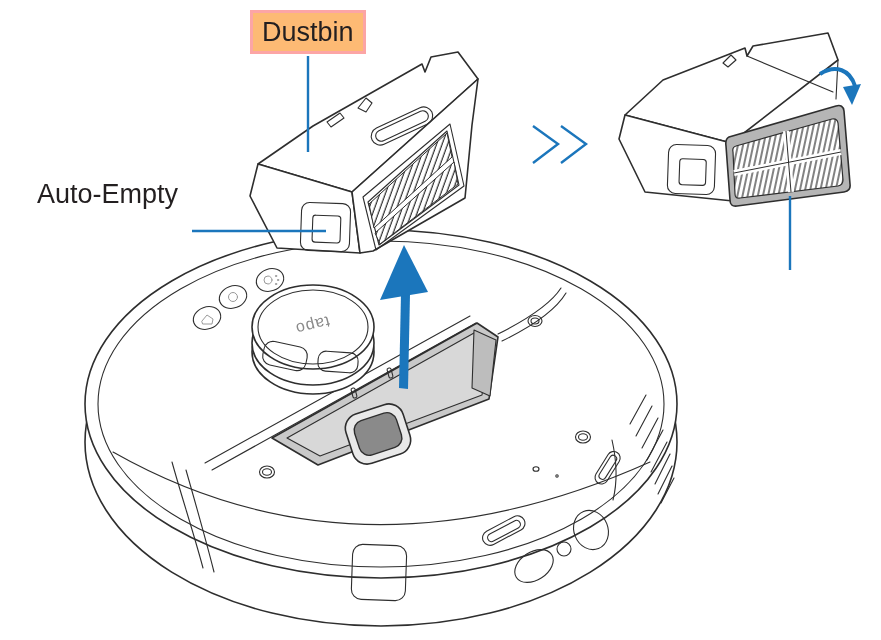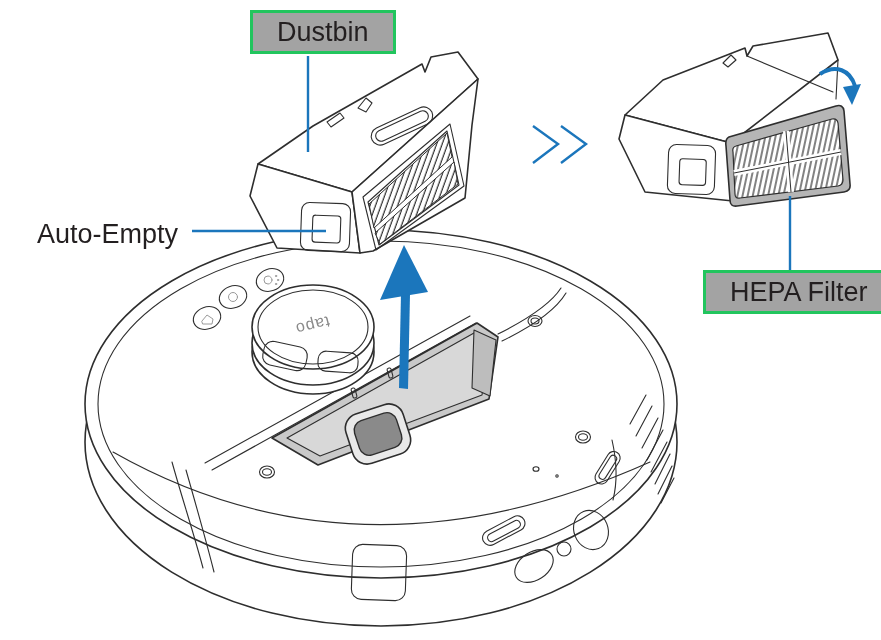--- a/index.html
+++ b/index.html
@@ -1,20 +1,20 @@
 <!DOCTYPE html>
 <html><head>
 <meta charset="utf-8">
 <style>
   html,body{margin:0;padding:0;background:#fff;}
   #stage{position:relative;width:881px;height:640px;background:#fff;overflow:hidden;
          font-family:"Liberation Sans", sans-serif;color:#231f20;}
   #art{position:absolute;left:0;top:0;}
-  .callout{position:absolute;border:3px solid #22c55e;padding:1px 24px;
-           font-size:27px;line-height:36px;color:#231f20;background:#a3a3a3;white-space:nowrap;}
+  .callout{position:absolute;border:3px solid #fca5a5;padding:1px 9px;
+           font-size:27px;line-height:36px;color:#231f20;background:#fdba74;white-space:nowrap;}
   .plainlabel{position:absolute;font-size:27px;line-height:33px;color:#231f20;text-align:right;}
   
   .fw{fill:#ffffff;stroke:#2e2e2e;stroke-width:1.6;stroke-linejoin:round;}
   .thin{fill:none;stroke:#2e2e2e;stroke-width:1.1;stroke-linejoin:round;stroke-linecap:round;}
   .faint{fill:none;stroke:#9a9a9a;stroke-width:1;stroke-linejoin:round;stroke-linecap:round;}
   .blue{fill:none;stroke:#1b76bc;stroke-width:2.4;stroke-linejoin:miter;stroke-linecap:butt;}
   .bluefill{fill:#1b76bc;stroke:none;}
 </style>
 </head>
 <body>
@@ -195,21 +195,18 @@
 
   <line class="blue" x1="308" y1="56" x2="308" y2="152" stroke-width="2"></line>
   <line class="blue" x1="192" y1="231" x2="326" y2="231" stroke-width="2"></line>
   <line class="blue" x1="790" y1="196" x2="790" y2="270" stroke-width="2"></line>
 </svg>
 
 <div class="callout" style="left:250px;top:10px;">
   <span>Dustbin</span>
 </div>
 
-<div class="plainlabel" style="left:8px;top:178px;width:170px;margin-top:40px;">
+<div class="plainlabel" style="left:8px;top:178px;width:170px;">
   <div>Auto-Empty</div>
 </div>
 
-<div class="callout" style="left:703px;top:270px;">
-  <span>HEPA Filter</span>
+
 </div>
 
-</div>
-
 </body></html>

